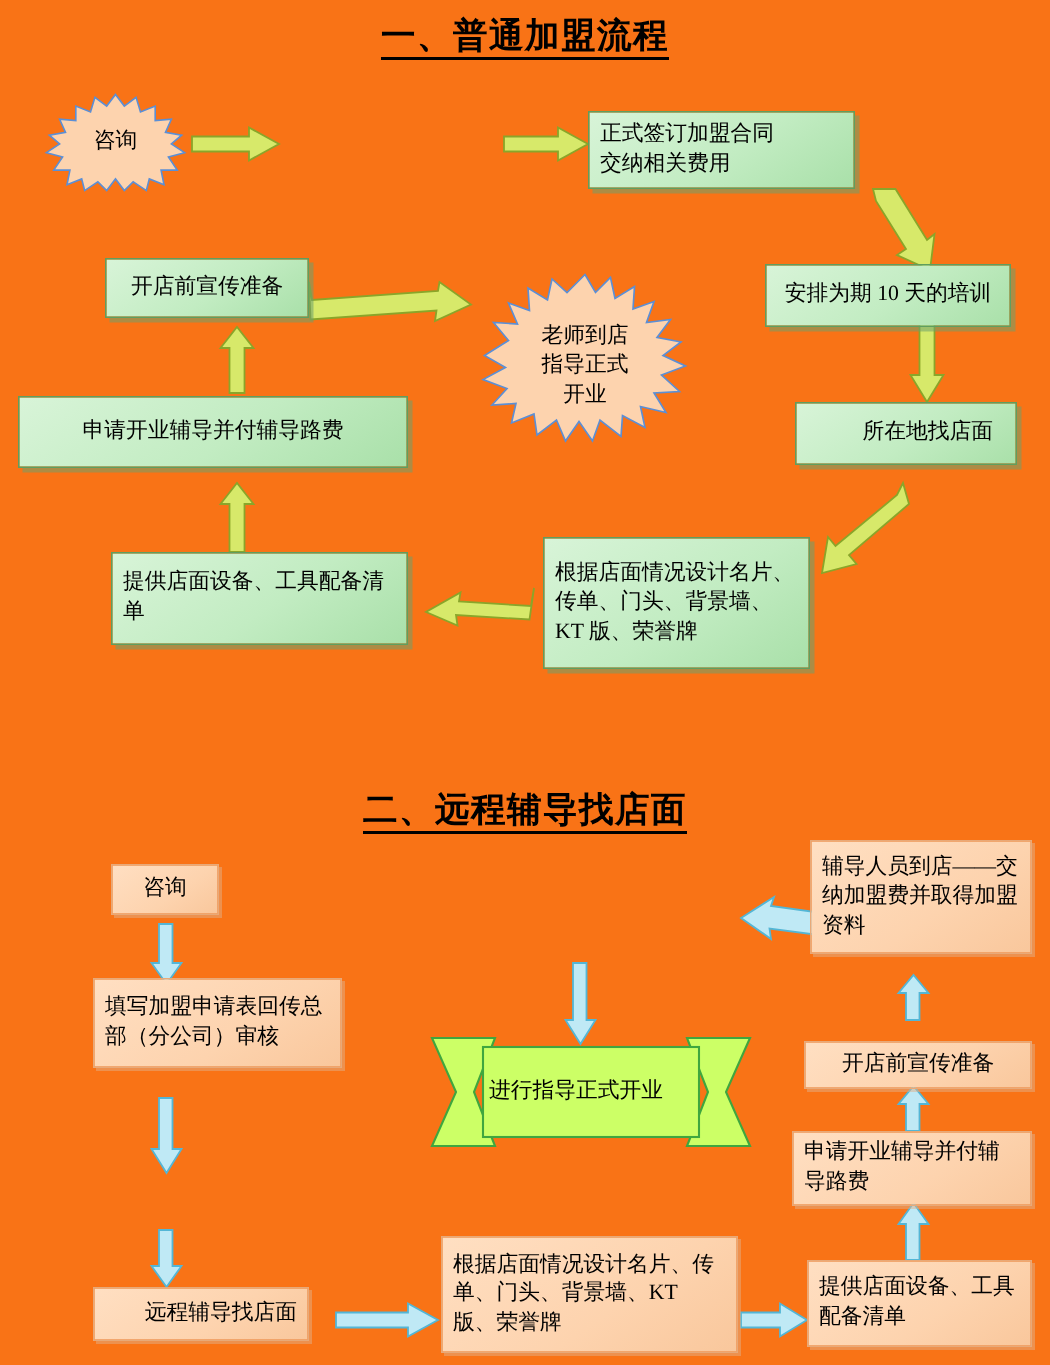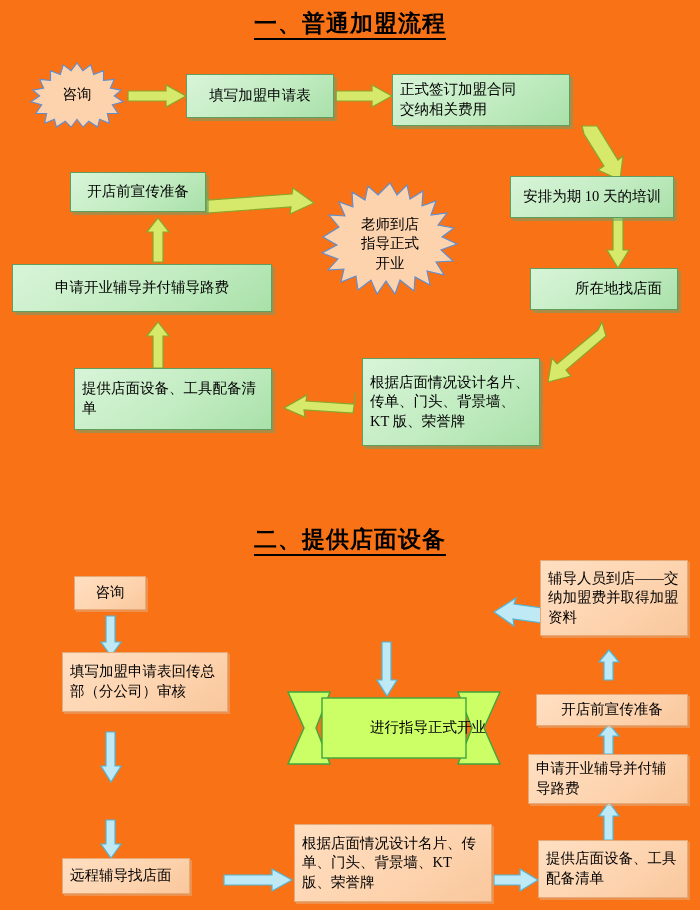--- a/index.html
+++ b/index.html
@@ -80,24 +80,24 @@
     position: absolute;
   }
   .arrow svg { display: block; overflow: visible; }
 
   
   .ribbon {
     position: absolute;
   }
   .ribbon .ribbon-label {
     position: absolute;
-    left: 0; right: 16px;
+    left: 0; right: 0;
     top: 50%;
     transform: translateY(-50%);
-    text-align: right;
+    text-align: left;
     padding-left: 40px;
     font-family: "Liberation Serif", "DejaVu Serif", serif;
     font-size: 14.5px;
     line-height: 1.35;
     color: #000;
     z-index: 2;
   }
 </style>
 </head>
 <body>
@@ -154,23 +154,20 @@
       </svg>
   </div>
 
   <div class="burst" style="left:28px; top:62px; width:98px; height:66px;">
     <svg viewBox="0 0 100 68" preserveAspectRatio="none">
       <polygon points="50,1 56,9 64,3 67,13 77,9 77,19 88,18 84,27 95,29 88,35 97,41 86,44 92,53 81,53 83,63 73,59 71,67 62,61 56,67 50,59 44,67 38,61 29,67 27,59 17,63 19,53 8,53 14,44 3,41 12,35 5,29 16,27 12,18 23,19 23,9 33,13 36,3 44,9" fill="#fdd3ae" stroke="#5b8fd6" stroke-width="1.1"></polygon>
     </svg>
     <span class="burst-label">咨询</span>
   </div>
 
-  <div class="box box-green" style="left:186px; top:74px; width:148px; height:44px; justify-content:center;">
-    <span>填写加盟申请表</span>
-  </div>
 
   <div class="box box-green" style="left:392px; top:74px; width:178px; height:52px;">
     <span style="white-space:pre-line;">正式签订加盟合同
 交纳相关费用</span>
   </div>
 
   <div class="box box-green" style="left:510px; top:176px; width:164px; height:42px; justify-content:center;">
     <span>安排为期 10 天的培训</span>
   </div>
 
@@ -197,21 +194,21 @@
   <div class="burst" style="left:320px; top:182px; width:140px; height:124px;">
     <svg viewBox="0 0 140 124" preserveAspectRatio="none">
       <polygon points="70,1 77,13 87,3 90,17 103,9 102,24 116,19 111,33 127,31 118,43 134,46 122,55 137,62 121,68 133,79 116,80 124,93 107,89 110,103 95,95 94,109 80,98 75,112 66,99 57,112 51,98 38,108 36,94 21,100 24,87 8,88 18,77 2,71 17,63 3,55 19,45 9,33 25,34 19,20 33,25 32,10 45,18 48,4 58,13" fill="#fdd3ae" stroke="#5b8fd6" stroke-width="1.1"></polygon>
     </svg>
     <span class="burst-label" style="white-space:pre-line;">老师到店
 指导正式
 开业</span>
   </div>
 
   <div class="title" style="top:524px;">
-    <span>二、提供店面设备</span>
+    <span>二、远程辅导找店面</span>
   </div>
 
   <div class="arrow" style="left:98px; top:614px; width:26px; height:44px;">
     <svg viewBox="0 0 26 44">
         <polygon points="8,2 17,2 17,28 23,28 13,42 3,28 8,28" fill="#bfe9f5" stroke="#53b6d6" stroke-width="1.2"></polygon>
       </svg>
   </div>
   <div class="arrow" style="left:98px; top:730px; width:26px; height:54px;">
     <svg viewBox="0 0 26 54">
         <polygon points="8,2 17,2 17,36 23,36 13,52 3,36 8,36" fill="#bfe9f5" stroke="#53b6d6" stroke-width="1.2"></polygon>
@@ -260,21 +257,21 @@
 
   <div class="box box-peach" style="left:74px; top:576px; width:72px; height:34px; justify-content:center;">
     <span>咨询</span>
   </div>
 
   <div class="box box-peach" style="left:62px; top:652px; width:166px; height:60px;">
     <span>填写加盟申请表回传总部（分公司）审核</span>
   </div>
 
 
-  <div class="box box-peach" style="left:62px; top:858px; width:128px; height:36px; justify-content:flex-start;">
+  <div class="box box-peach" style="left:62px; top:858px; width:144px; height:36px; justify-content:flex-end;">
     <span>远程辅导找店面</span>
   </div>
 
   <div class="box box-peach" style="left:294px; top:824px; width:198px; height:78px;">
     <span>根据店面情况设计名片、传单、门头、背景墙、KT 版、荣誉牌</span>
   </div>
 
   <div class="box box-peach" style="left:538px; top:840px; width:150px; height:58px;">
     <span>提供店面设备、工具配备清单</span>
   </div>

